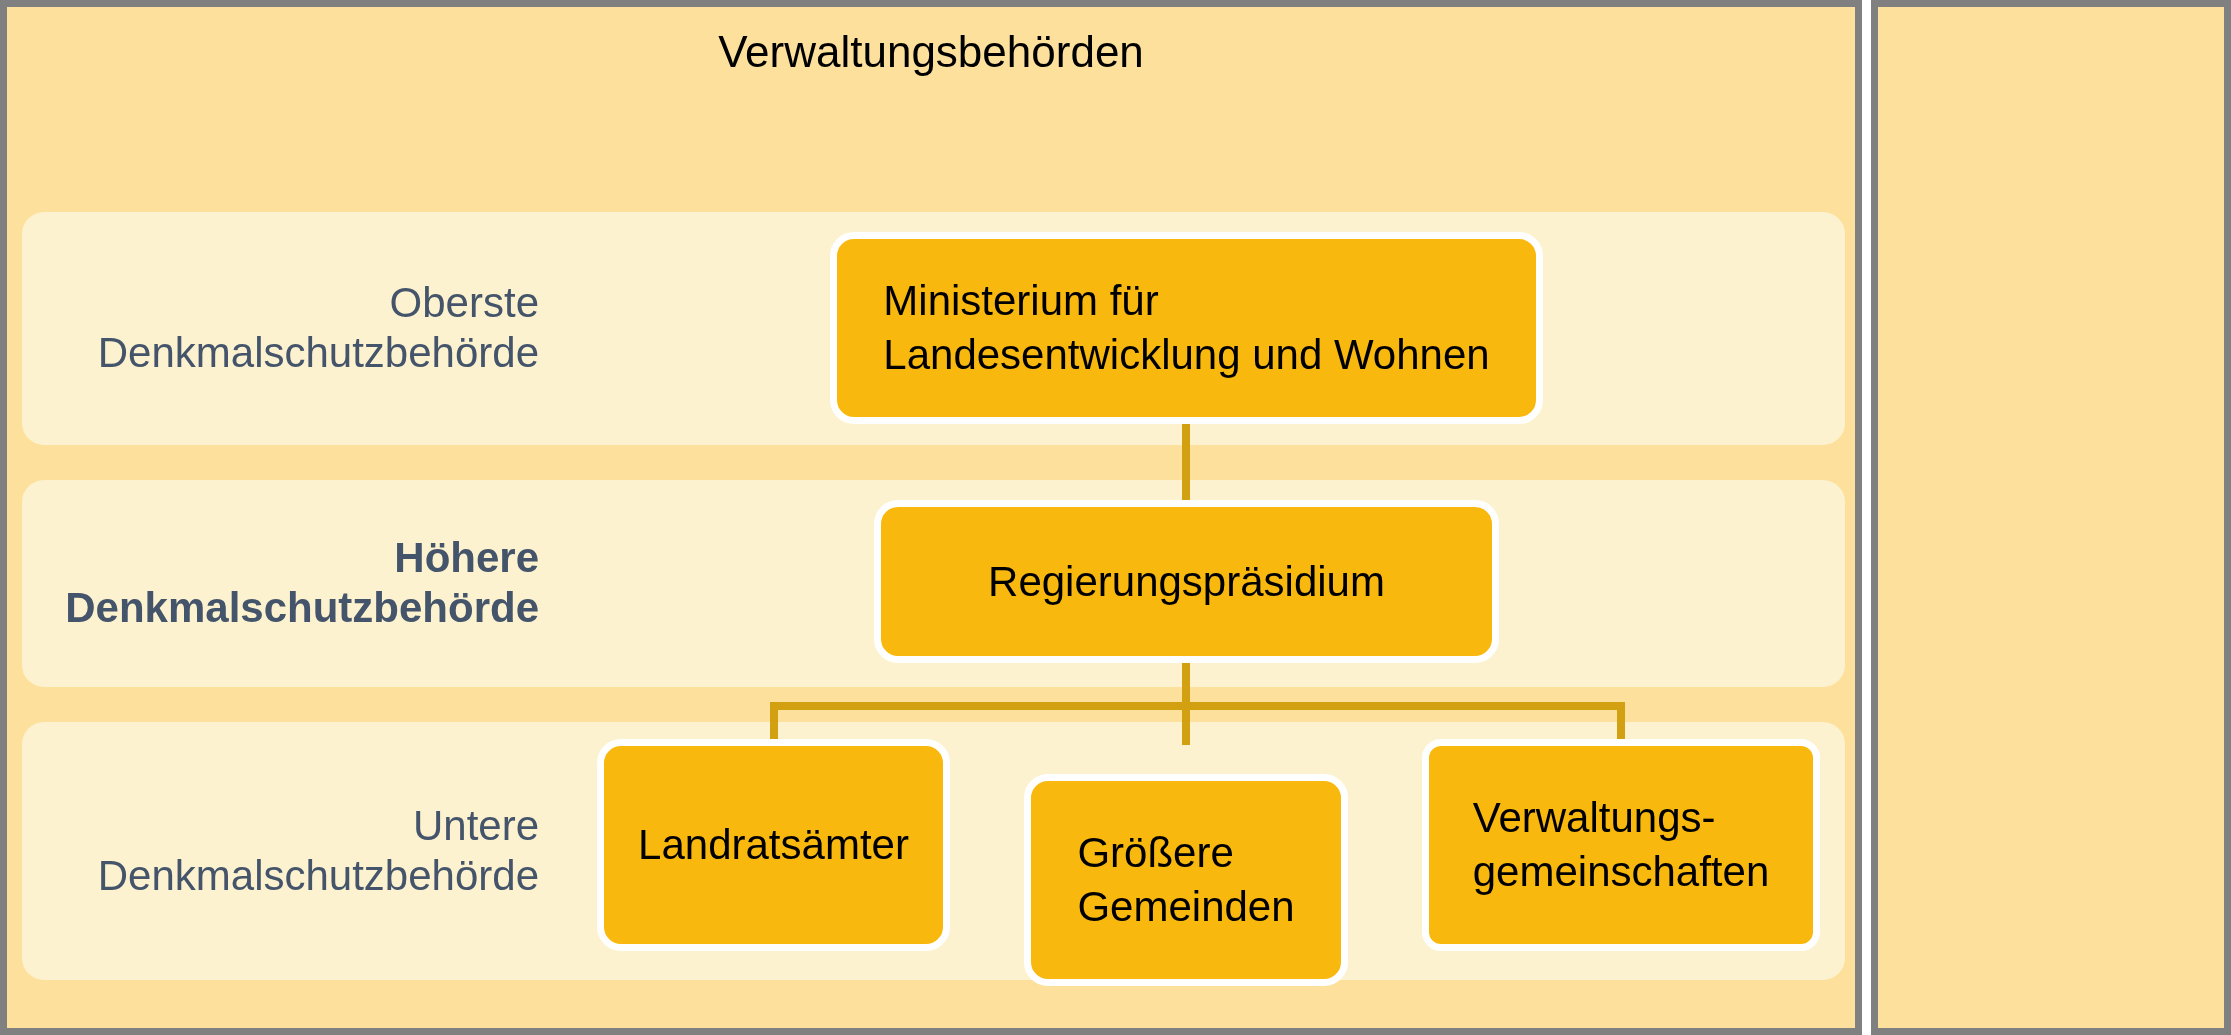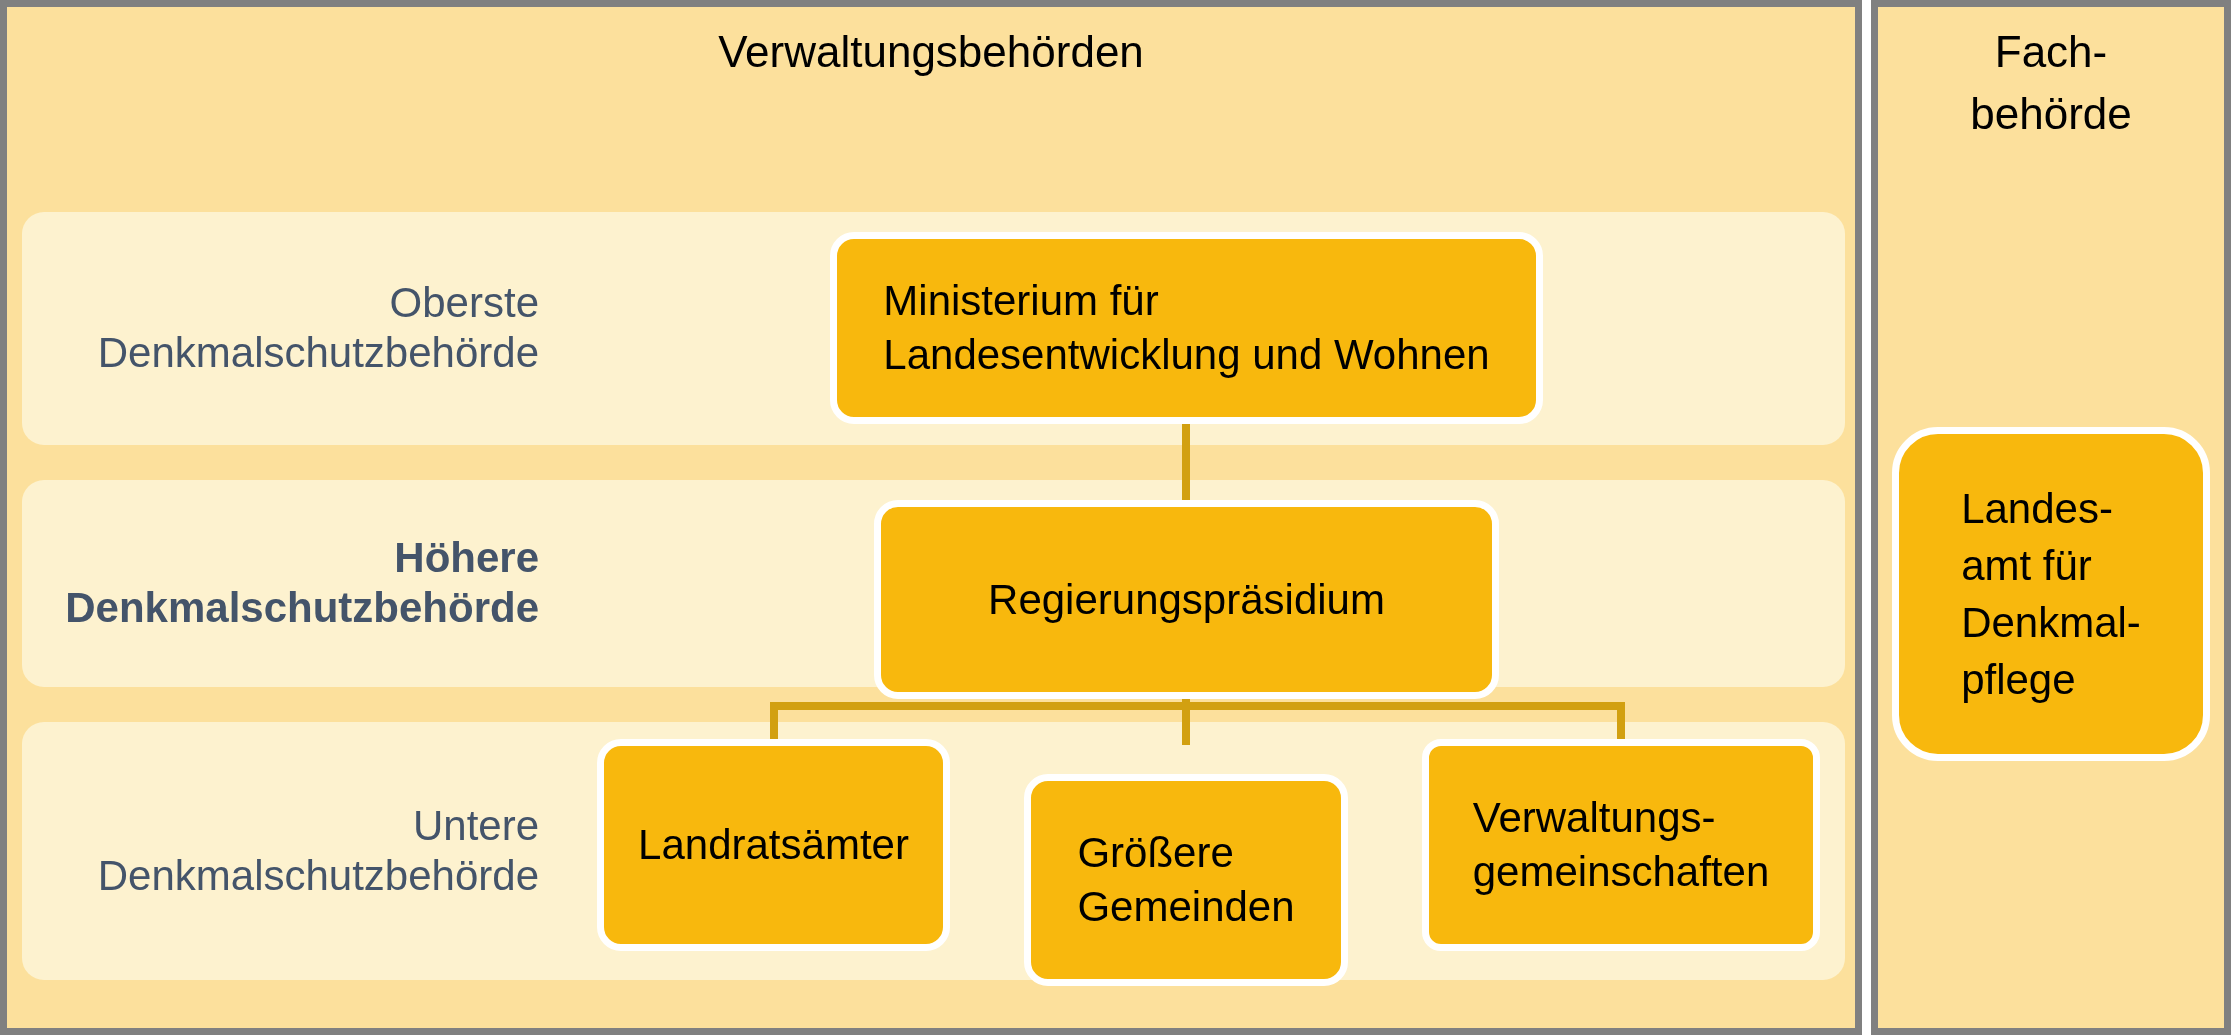--- a/index.html
+++ b/index.html
@@ -79,21 +79,21 @@
     display: flex;
     align-items: center;
     justify-content: center;
     text-align: left;
     font-size: 42px;
     line-height: 54px;
     color: #000000;
     white-space: pre-line;
   }
   .node-ministry    { left: 823px;  top: 225px; width: 713px; height: 192px; }
-  .node-regierung   { left: 867px;  top: 493px; width: 625px; height: 199px; }
+  .node-regierung   { left: 867px;  top: 493px; width: 625px; height: 163px; }
   .node-landrat     { left: 590px;  top: 732px; width: 353px; height: 212px; }
   .node-gemeinden   { left: 1017px; top: 767px; width: 324px; height: 212px; }
   .node-verwaltung  { left: 1415px; top: 732px; width: 398px; height: 212px; border-radius: 19px; }
   .node-landesamt   {
     left: 14px; top: 420px; width: 318px; height: 334px;
     border-radius: 46px;
     line-height: 57px;
   }
   .conn-v1     { left: 1175px; top: 415px; width: 8px;   height: 86px; }
   .conn-v2     { left: 1175px; top: 654px; width: 8px;   height: 84px; }
@@ -131,21 +131,15 @@
 Landesentwicklung und Wohnen</div>
     <div class="node node-regierung">Regierungspräsidium</div>
     <div class="node node-landrat">Landratsämter</div>
     <div class="node node-gemeinden">Größere
 Gemeinden</div>
     <div class="node node-verwaltung">Verwaltungs-
 gemeinschaften</div>
   </div>
 
   <div class="panel panel-right">
-    <div class="panel-title">Fach-
-behörde</div>
-    <div class="node node-landesamt">Landes-
-amt für
-Denkmal-
-pflege</div>
   </div>
 
 </div>
 
 </body></html>

